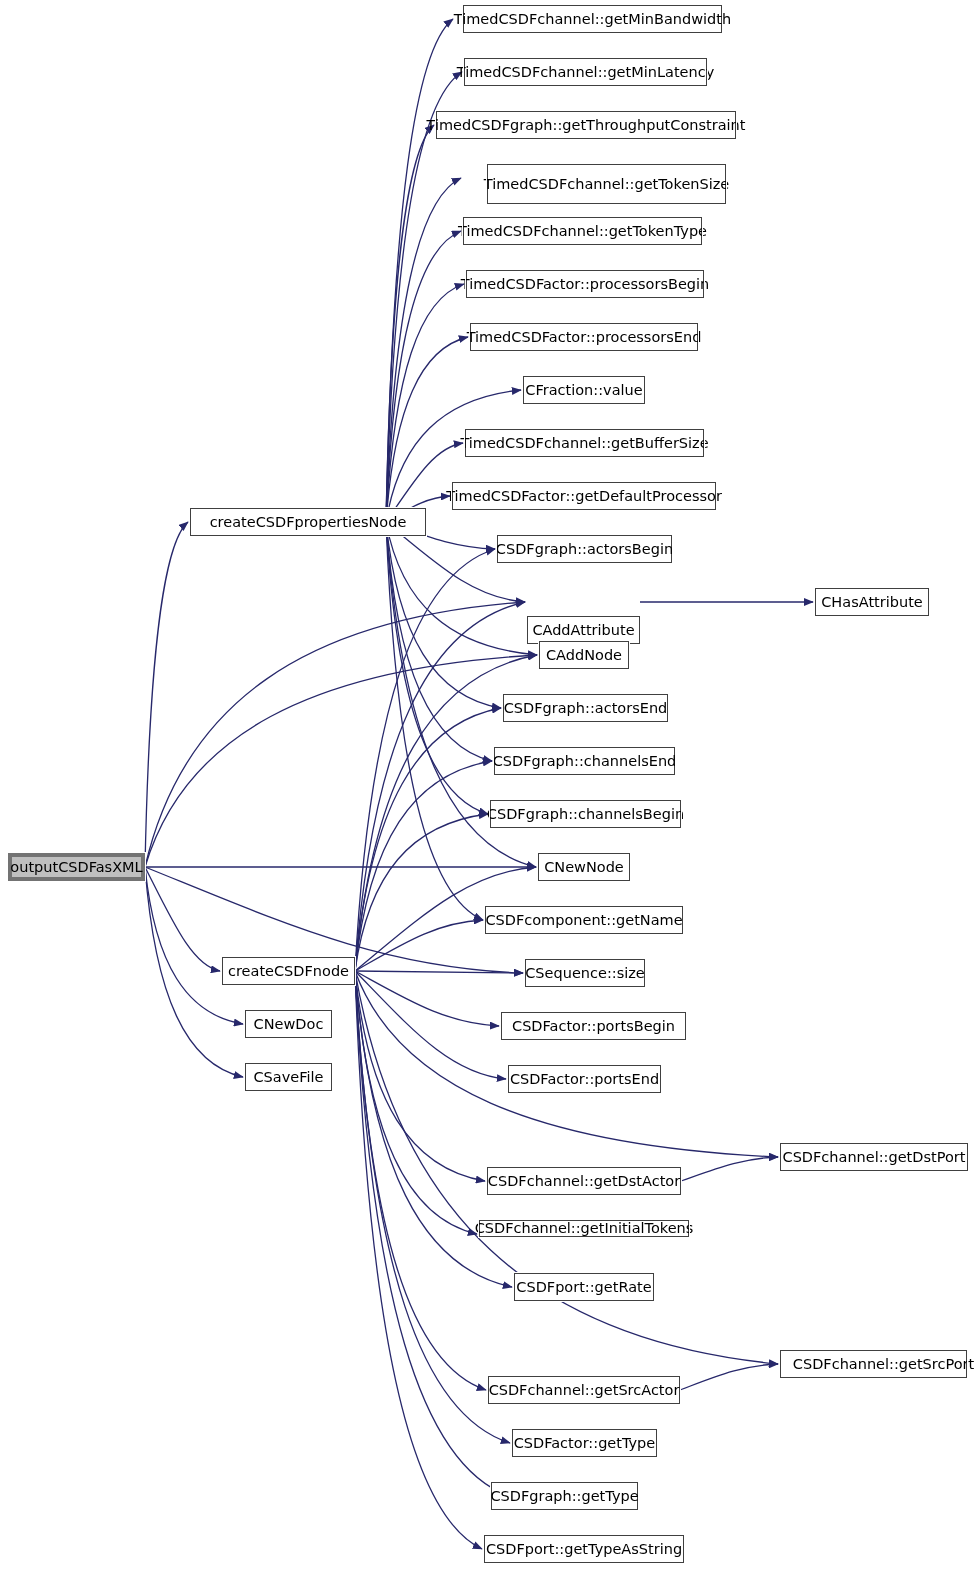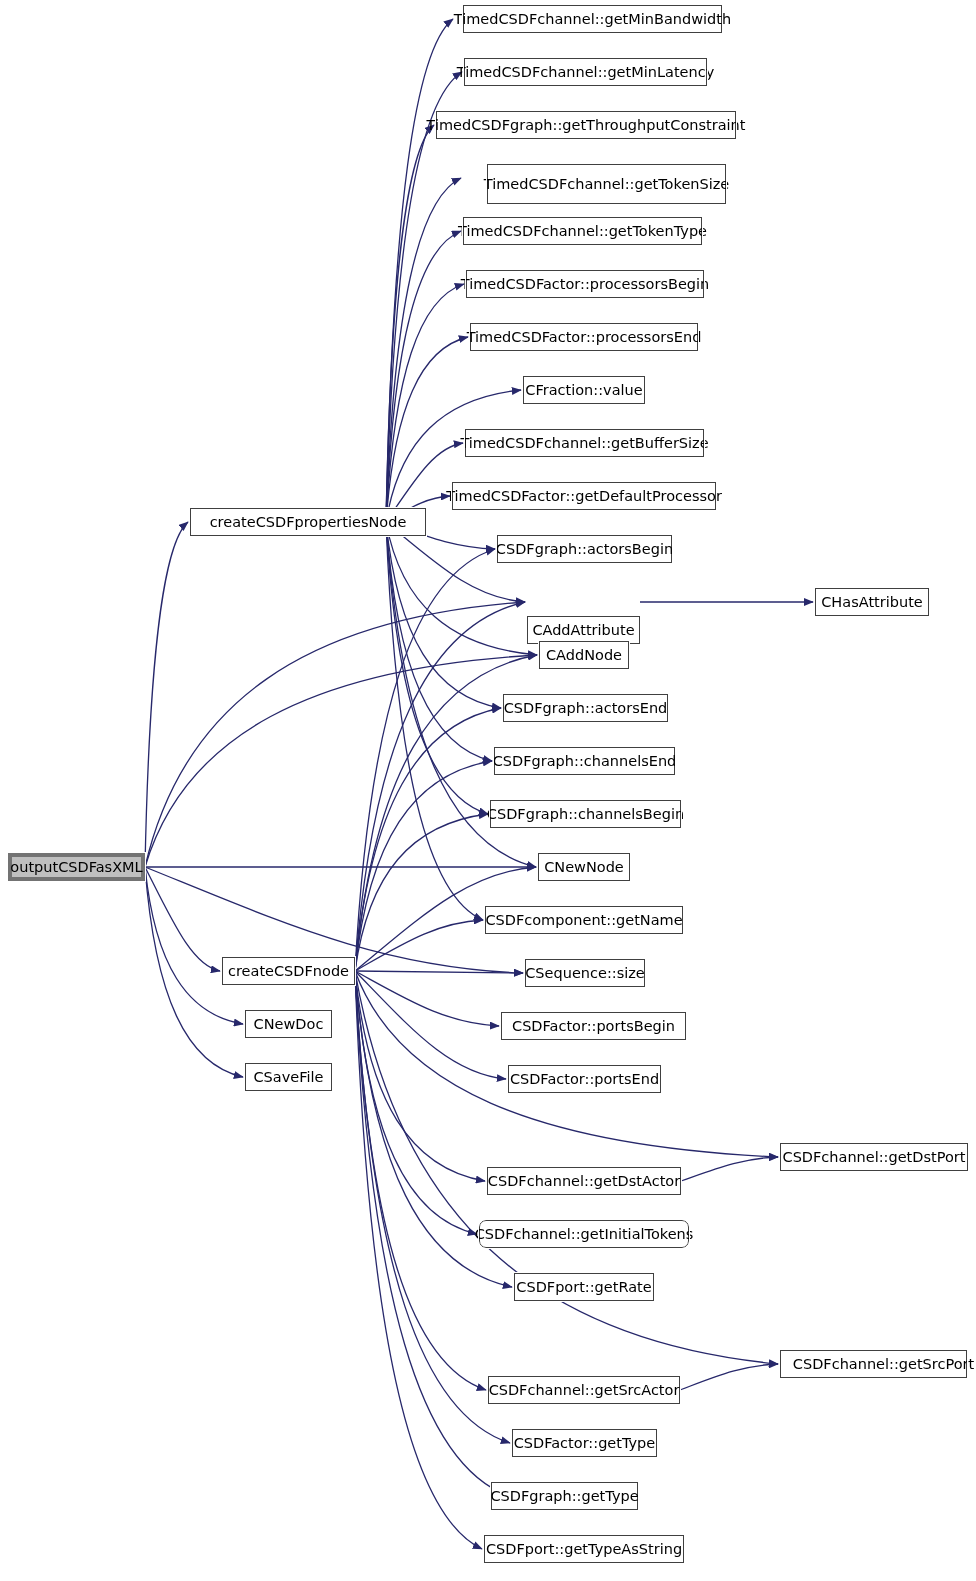--- a/index.html
+++ b/index.html
@@ -164,21 +164,21 @@
       </div>
       <div class="node" style="left: 501px; top: 1012px; width: 185px; height: 28px;">
         <span>CSDFactor::portsBegin</span>
       </div>
       <div class="node" style="left: 508px; top: 1065px; width: 153px; height: 28px;">
         <span>CSDFactor::portsEnd</span>
       </div>
       <div class="node" style="left: 487px; top: 1167px; width: 194px; height: 28px;">
         <span>CSDFchannel::getDstActor</span>
       </div>
-      <div class="node" style="left: 479px; top: 1220px; width: 210px; height: 28px; border-radius: 7px;">
+      <div class="node" style="left: 479px; top: 1220px; width: 210px; height: 17px;">
         <span>CSDFchannel::getInitialTokens</span>
       </div>
       <div class="node" style="left: 514px; top: 1273px; width: 140px; height: 28px;">
         <span>CSDFport::getRate</span>
       </div>
       <div class="node" style="left: 488px; top: 1376px; width: 192px; height: 28px;">
         <span>CSDFchannel::getSrcActor</span>
       </div>
       <div class="node" style="left: 512px; top: 1429px; width: 145px; height: 28px;">
         <span>CSDFactor::getType</span>

